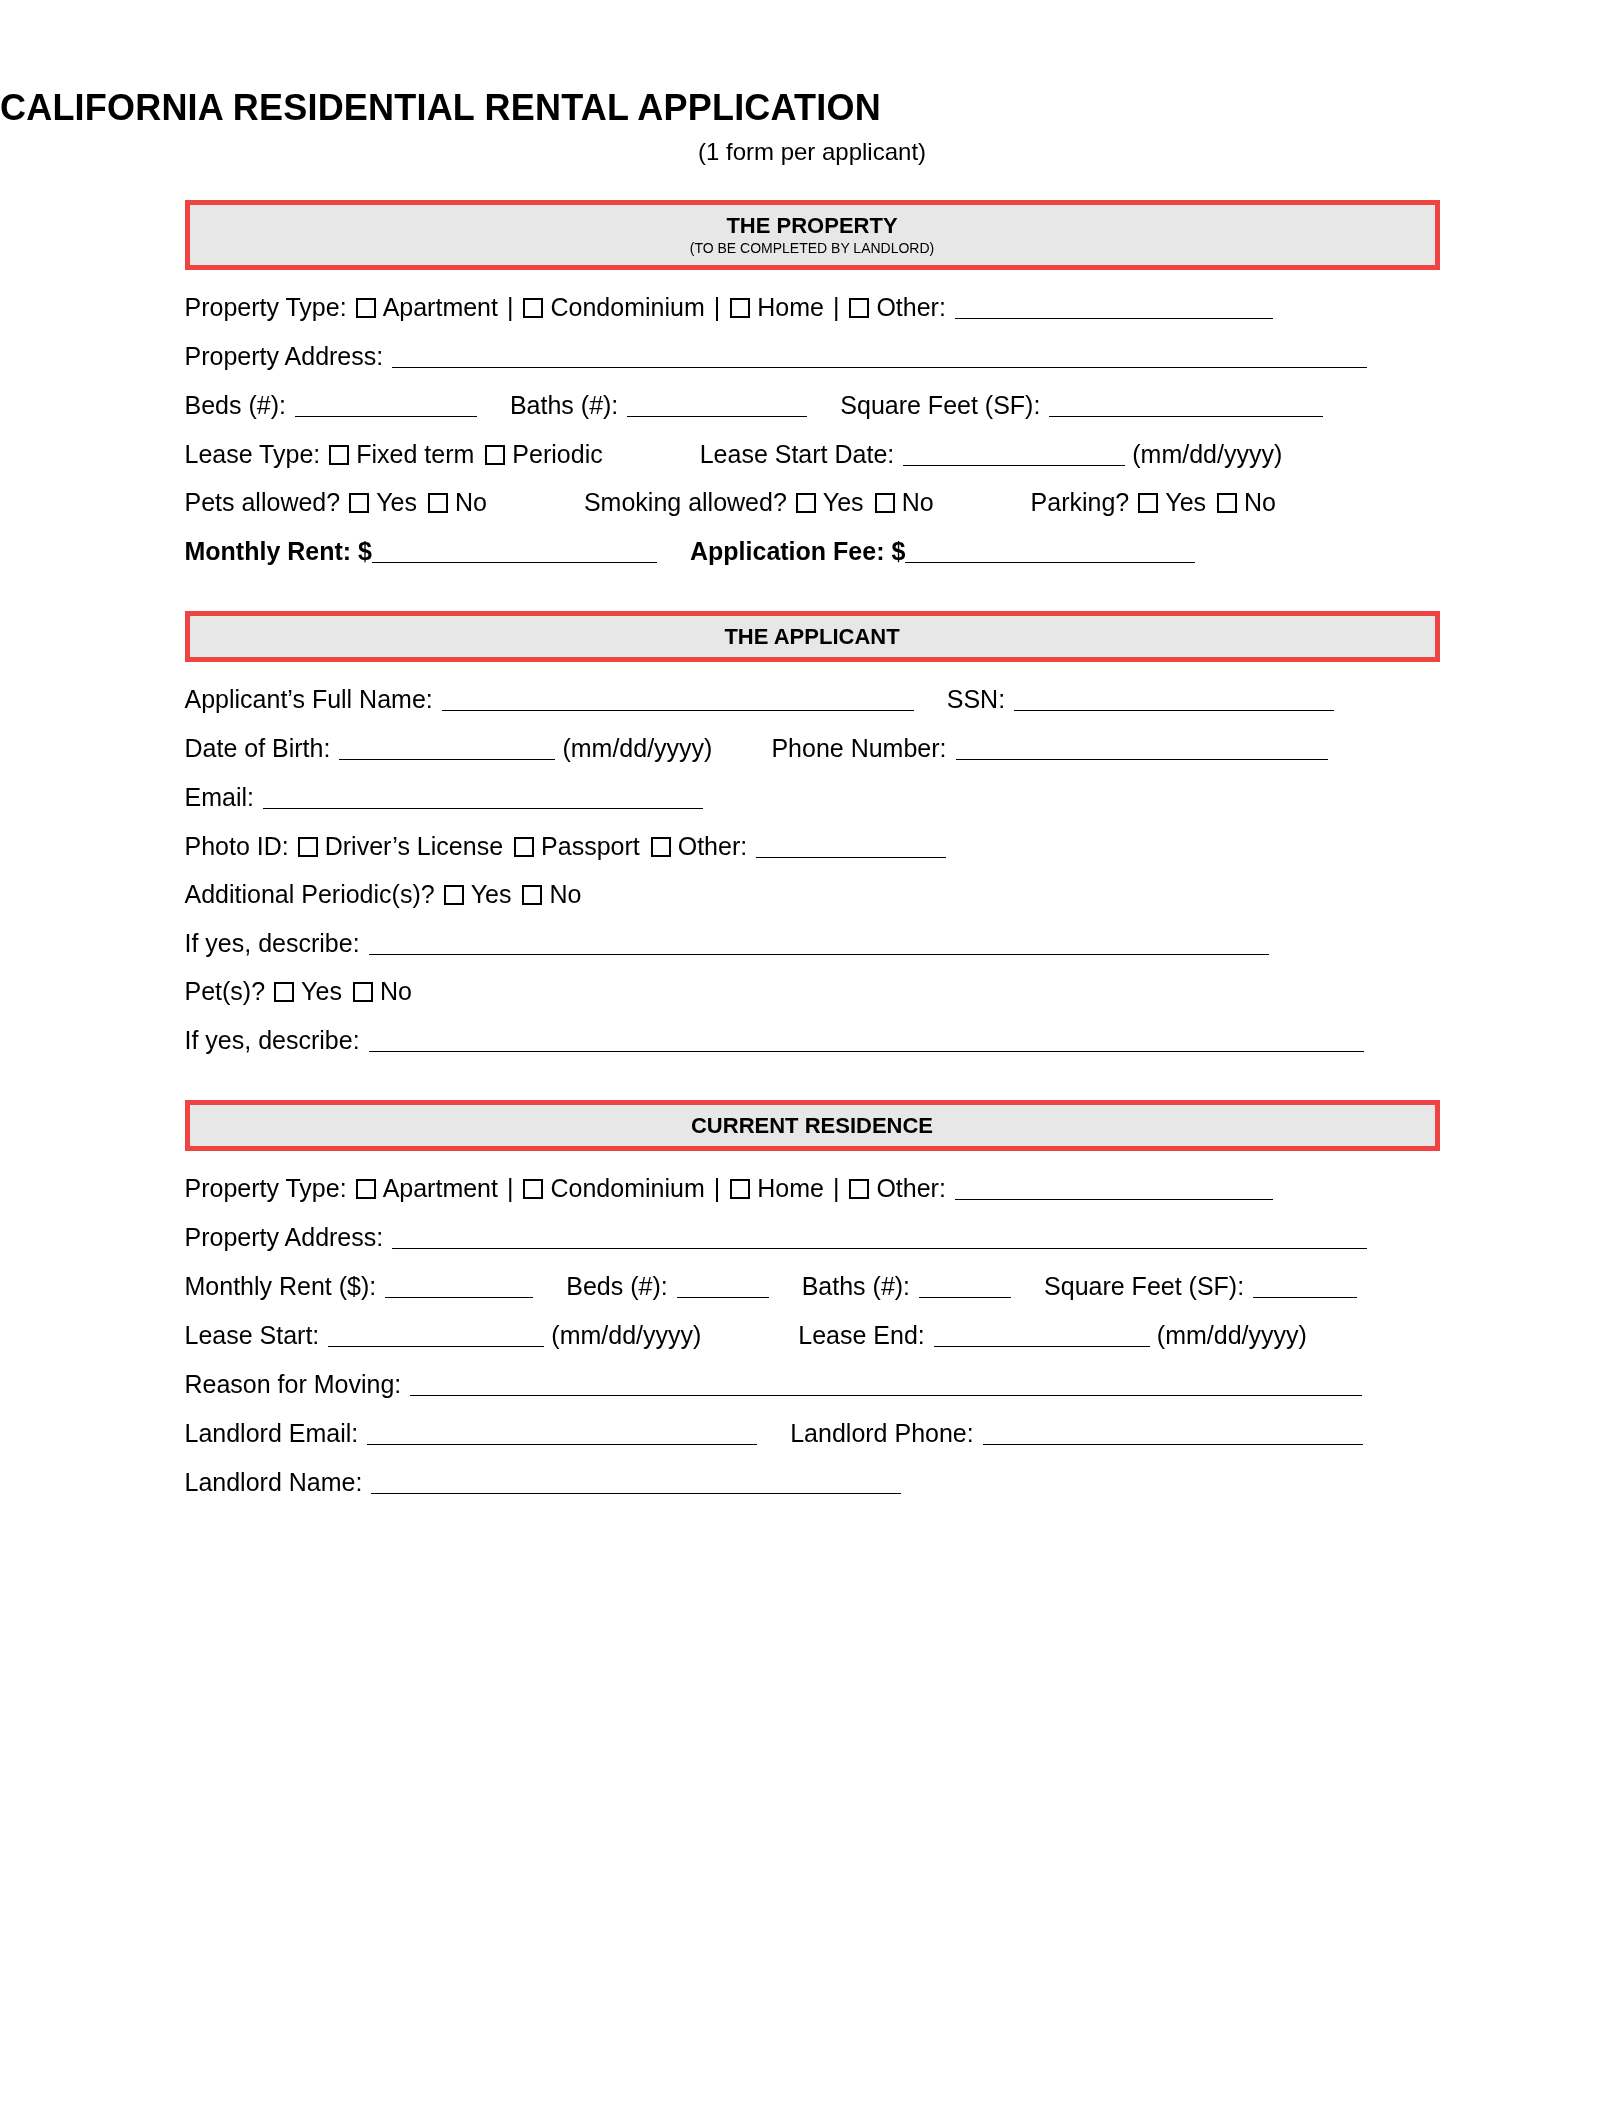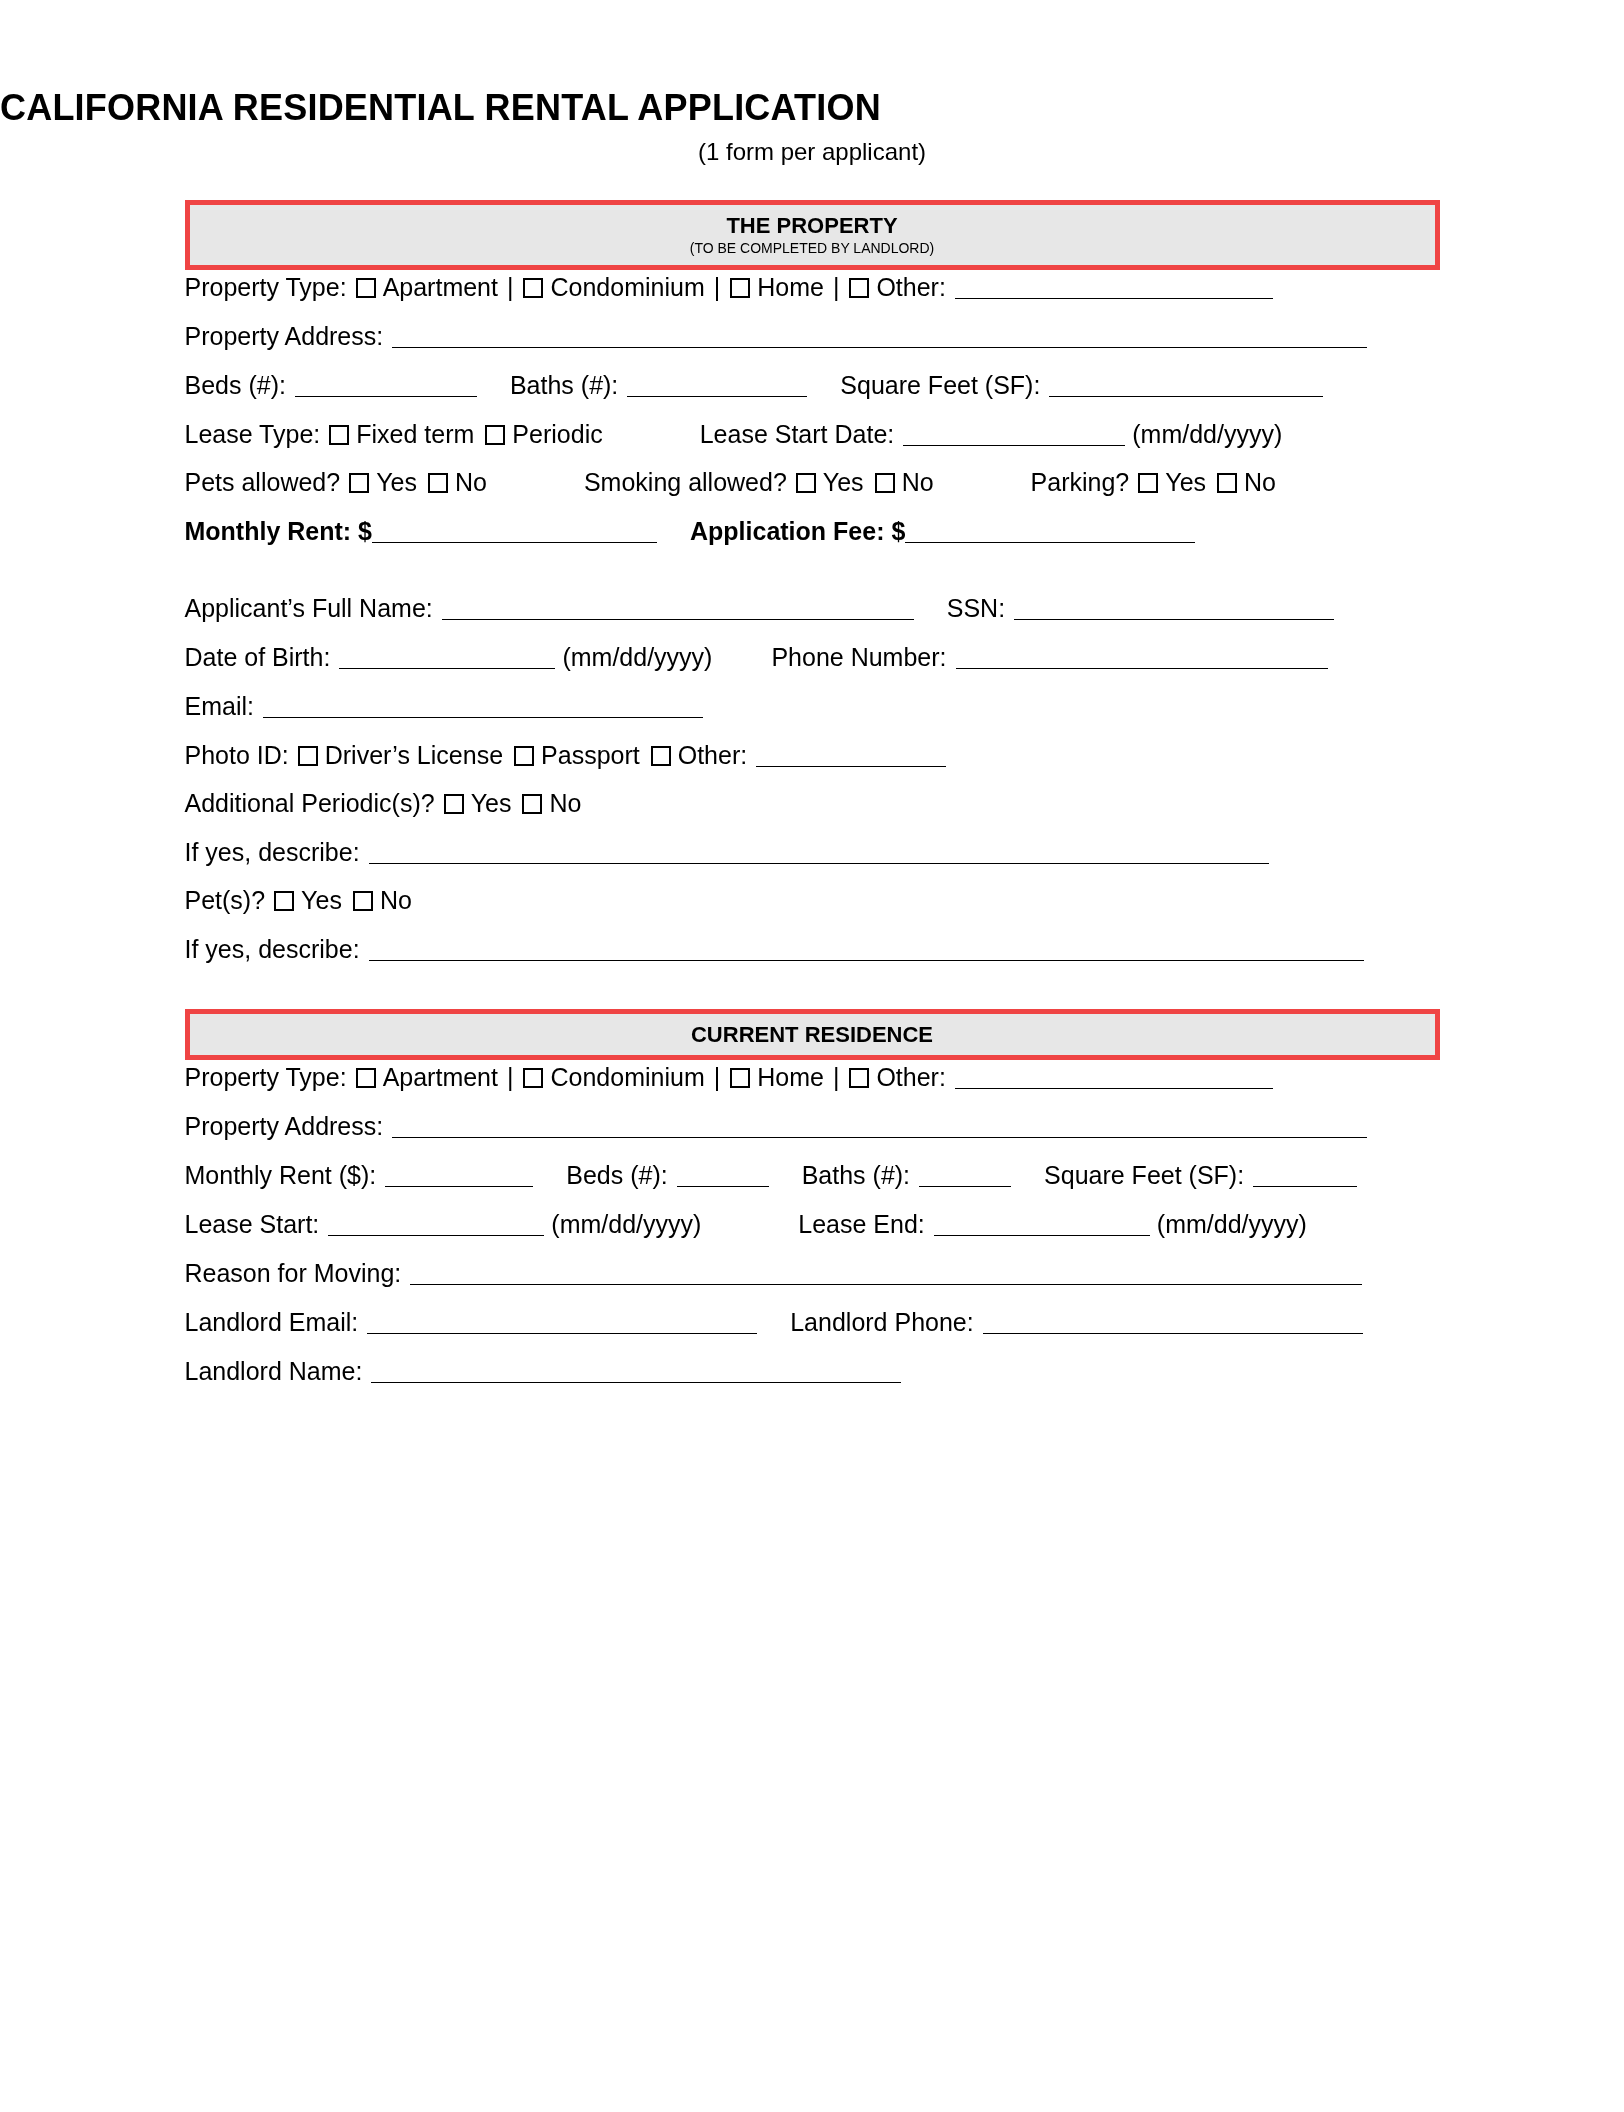--- a/index.html
+++ b/index.html
@@ -53,21 +53,21 @@
   }
   .section-header .sh-sub {
     font-size: 14px;
     line-height: 1.2;
     margin-top: 2px;
   }
 
   .section-body {
     width: 1255px;
     margin: 0 auto;
-    padding-top: 4px;
+    padding-top: 24px;
   }
 
   
   .line {
     display: flex;
     align-items: baseline;
     flex-wrap: nowrap;
     font-size: 25px;
     line-height: 1.0;
     margin-bottom: 23px;
@@ -193,20 +193,23 @@
       <span class="rule attached" style="width:285px"></span>
       <span class="gap-sm"></span>
       <span class="txt tight">Application Fee: $</span>
       <span class="rule attached" style="width:290px"></span>
     </div>
 
   </div>
 
   <div class="spacer-24"></div>
 
+  <div class="section-header">
+    <div class="sh-title">THE APPLICANT</div>
+  </div>
 
   <div class="section-body">
 
     <div class="line">
       <span class="txt">Applicant’s Full Name:</span>
       <span class="rule" style="width:472px"></span>
       <span class="gap-sm"></span>
       <span class="txt">SSN:</span>
       <span class="rule" style="width:320px"></span>
     </div>

